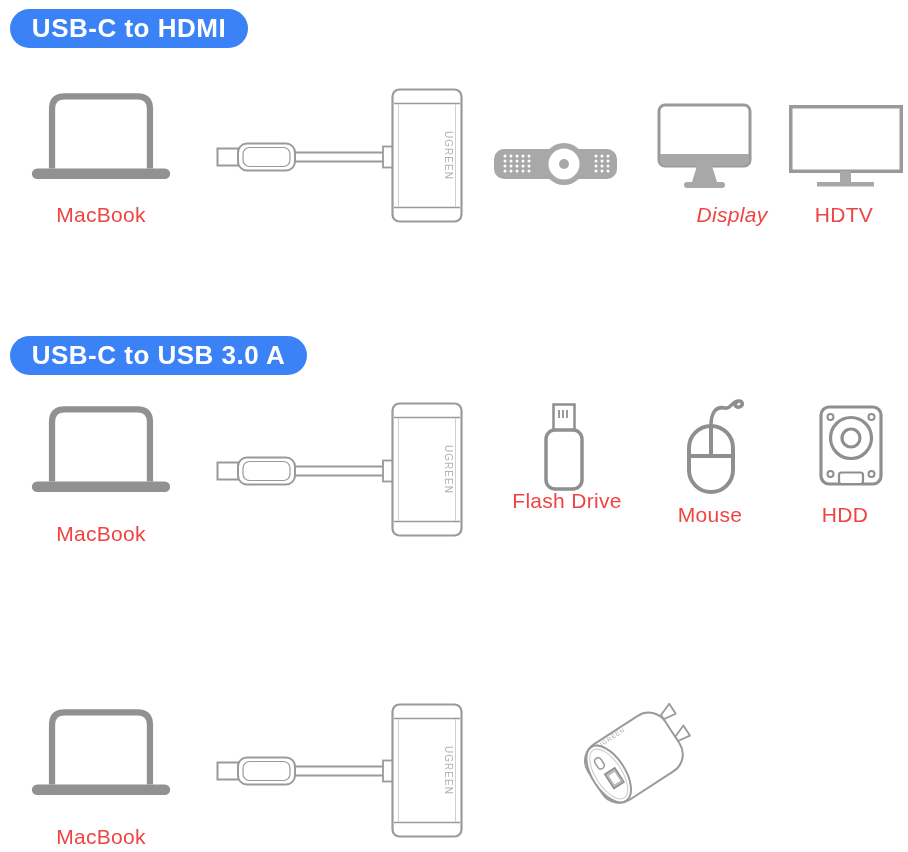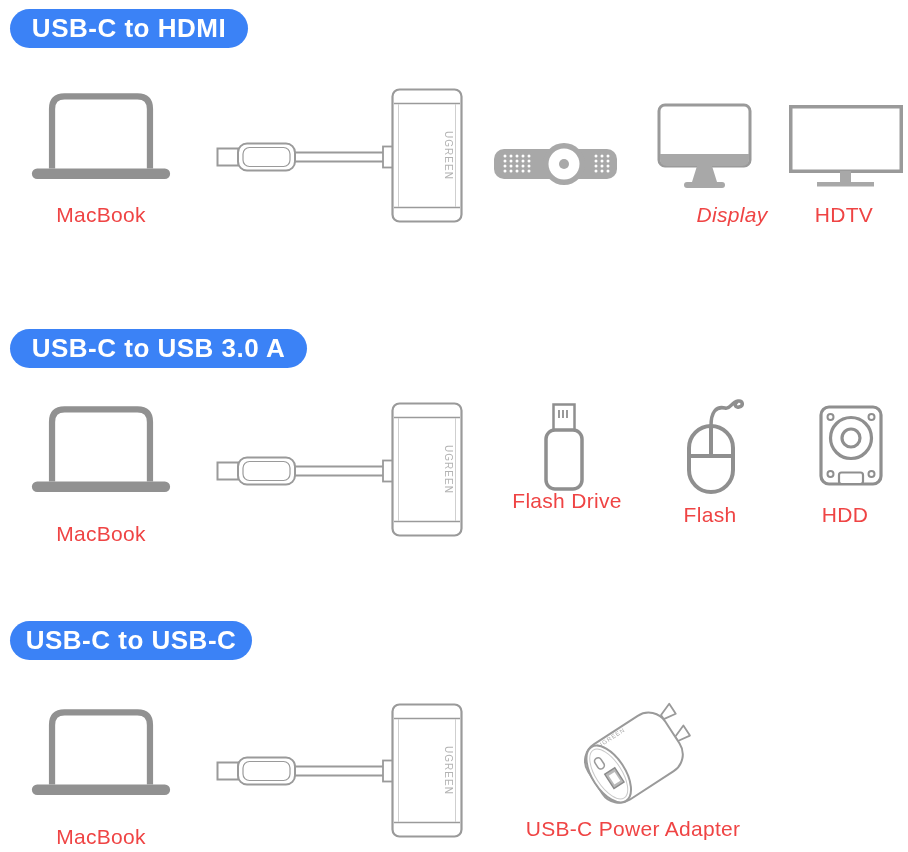--- a/index.html
+++ b/index.html
@@ -89,21 +89,21 @@
   </svg>
   <div class="label" style="left:652px;top:203px;width:160px;font-style:italic;">Display</div>
 
   <svg class="abs" style="left:789px;top:105px;" width="114" height="83" viewBox="0 0 114 83">
     <rect x="1.75" y="1.75" width="110.5" height="64.5" fill="#fff" stroke="#9a9a9a" stroke-width="3.5"></rect>
     <rect x="51" y="66" width="11" height="11" fill="#a8a8a8"></rect>
     <rect x="28" y="77" width="57" height="4.5" fill="#a8a8a8"></rect>
   </svg>
   <div class="label" style="left:764px;top:203px;width:160px;">HDTV</div>
 
-  <div class="banner" style="left:10px;top:329px;width:297px;height:39px;">USB-C to USB 3.0 A</div>
+  <div class="banner" style="left:10px;top:336px;width:297px;height:39px;">USB-C to USB 3.0 A</div>
 
   <svg class="abs" style="left:24px;top:397px;" width="154" height="96" viewBox="0 0 160 100">
     <path d="M29,88 V26 Q29,13 42,13 H118 Q131,13 131,26 V88" fill="none" stroke="#919191" stroke-width="6.5"></path>
     <rect x="8" y="88" width="144" height="11" rx="5.5" fill="#919191"></rect>
   </svg>
   <div class="label" style="left:21px;top:522px;width:160px;">MacBook</div>
 
   <svg class="abs" style="left:216px;top:456px;" width="178" height="30" viewBox="0 0 178 30">
     <rect x="1.5" y="6.5" width="21" height="17" fill="#fff" stroke="#9a9a9a" stroke-width="2"></rect>
     <rect x="22" y="1.5" width="57" height="27" rx="9" fill="#fff" stroke="#9a9a9a" stroke-width="2"></rect>
@@ -124,35 +124,34 @@
     <path d="M16,7 V15 M20,7 V15 M24,7 V15" stroke="#8f8f8f" stroke-width="1.8" fill="none"></path>
     <rect x="3" y="27" width="36" height="59" rx="9" fill="#fff" stroke="#8f8f8f" stroke-width="3.5"></rect>
   </svg>
   <div class="label" style="left:487px;top:489px;width:160px;">Flash Drive</div>
 
   <svg class="abs" style="left:682px;top:396px;" width="64" height="98" viewBox="0 0 64 98">
     <path d="M29,30 C29,16 34,10 43,12 C49,13.5 49,6 56,5 C61,4.3 62,10 57,11 C53,11.8 52,8 55,6" fill="none" stroke="#8f8f8f" stroke-width="3.5" stroke-linecap="round"></path>
     <rect x="7" y="30" width="44" height="66" rx="22" fill="#fff" stroke="#8f8f8f" stroke-width="4"></rect>
     <path d="M7,60 H51 M29,30 V60" stroke="#8f8f8f" stroke-width="4" fill="none"></path>
   </svg>
-  <div class="label" style="left:630px;top:503px;width:160px;">Flash</div>
+  <div class="label" style="left:630px;top:503px;width:160px;">Mouse</div>
 
   <svg class="abs" style="left:819px;top:405px;" width="64" height="81" viewBox="0 0 64 81">
     <rect x="2" y="2" width="60" height="77" rx="8" fill="#fff" stroke="#8f8f8f" stroke-width="3.2"></rect>
     <circle cx="11.5" cy="12" r="3" fill="none" stroke="#8f8f8f" stroke-width="2"></circle>
     <circle cx="52.5" cy="12" r="3" fill="none" stroke="#8f8f8f" stroke-width="2"></circle>
     <circle cx="11.5" cy="69" r="3" fill="none" stroke="#8f8f8f" stroke-width="2"></circle>
     <circle cx="52.5" cy="69" r="3" fill="none" stroke="#8f8f8f" stroke-width="2"></circle>
     <circle cx="32" cy="33" r="20.5" fill="none" stroke="#8f8f8f" stroke-width="3.2"></circle>
     <circle cx="32" cy="33" r="9" fill="none" stroke="#8f8f8f" stroke-width="3.2"></circle>
     <rect x="20" y="67.5" width="24" height="11.5" rx="2.5" fill="#fff" stroke="#8f8f8f" stroke-width="2.2"></rect>
   </svg>
   <div class="label" style="left:765px;top:503px;width:160px;">HDD</div>
 
-  <div class="banner" style="left:10px;top:621px;width:242px;height:39px;">USB-C to USB-C</div>
 
   <svg class="abs" style="left:24px;top:700px;" width="154" height="96" viewBox="0 0 160 100">
     <path d="M29,88 V26 Q29,13 42,13 H118 Q131,13 131,26 V88" fill="none" stroke="#919191" stroke-width="6.5"></path>
     <rect x="8" y="88" width="144" height="11" rx="5.5" fill="#919191"></rect>
   </svg>
   <div class="label" style="left:21px;top:825px;width:160px;">MacBook</div>
 
   <svg class="abs" style="left:216px;top:756px;" width="178" height="30" viewBox="0 0 178 30">
     <rect x="1.5" y="6.5" width="21" height="17" fill="#fff" stroke="#9a9a9a" stroke-width="2"></rect>
     <rect x="22" y="1.5" width="57" height="27" rx="9" fill="#fff" stroke="#9a9a9a" stroke-width="2"></rect>
@@ -174,15 +173,14 @@
       <path d="M112,68 l13,-5 v12 l-13,-2 z" fill="#fff" stroke="#9a9a9a" stroke-width="1.8" stroke-linejoin="round"></path>
       <rect x="20" y="30" width="92" height="66" rx="20" fill="#fff" stroke="#9a9a9a" stroke-width="2"></rect>
       <text x="58" y="36" text-anchor="middle" font-size="6" fill="#a8a8a8" letter-spacing="1">UGREEN</text>
       <ellipse cx="36" cy="63" rx="16.5" ry="32" fill="#fff" stroke="#9a9a9a" stroke-width="2"></ellipse>
       <ellipse cx="36" cy="63" rx="13" ry="28.5" fill="none" stroke="#c9c9c9" stroke-width="1"></ellipse>
       <rect x="30.5" y="43" width="7" height="12" rx="3.5" fill="none" stroke="#9a9a9a" stroke-width="1.6"></rect>
       <rect x="32.5" y="61" width="12" height="17" fill="#b9b9b9" stroke="#8a8a8a" stroke-width="1.4"></rect>
       <rect x="35" y="64.5" width="7" height="10.5" fill="#ffffff"></rect>
     </g>
   </svg>
-  <div class="label" style="left:503px;top:817px;width:260px;">USB-C Power Adapter</div>
 
 </div>
 
 </body></html>

